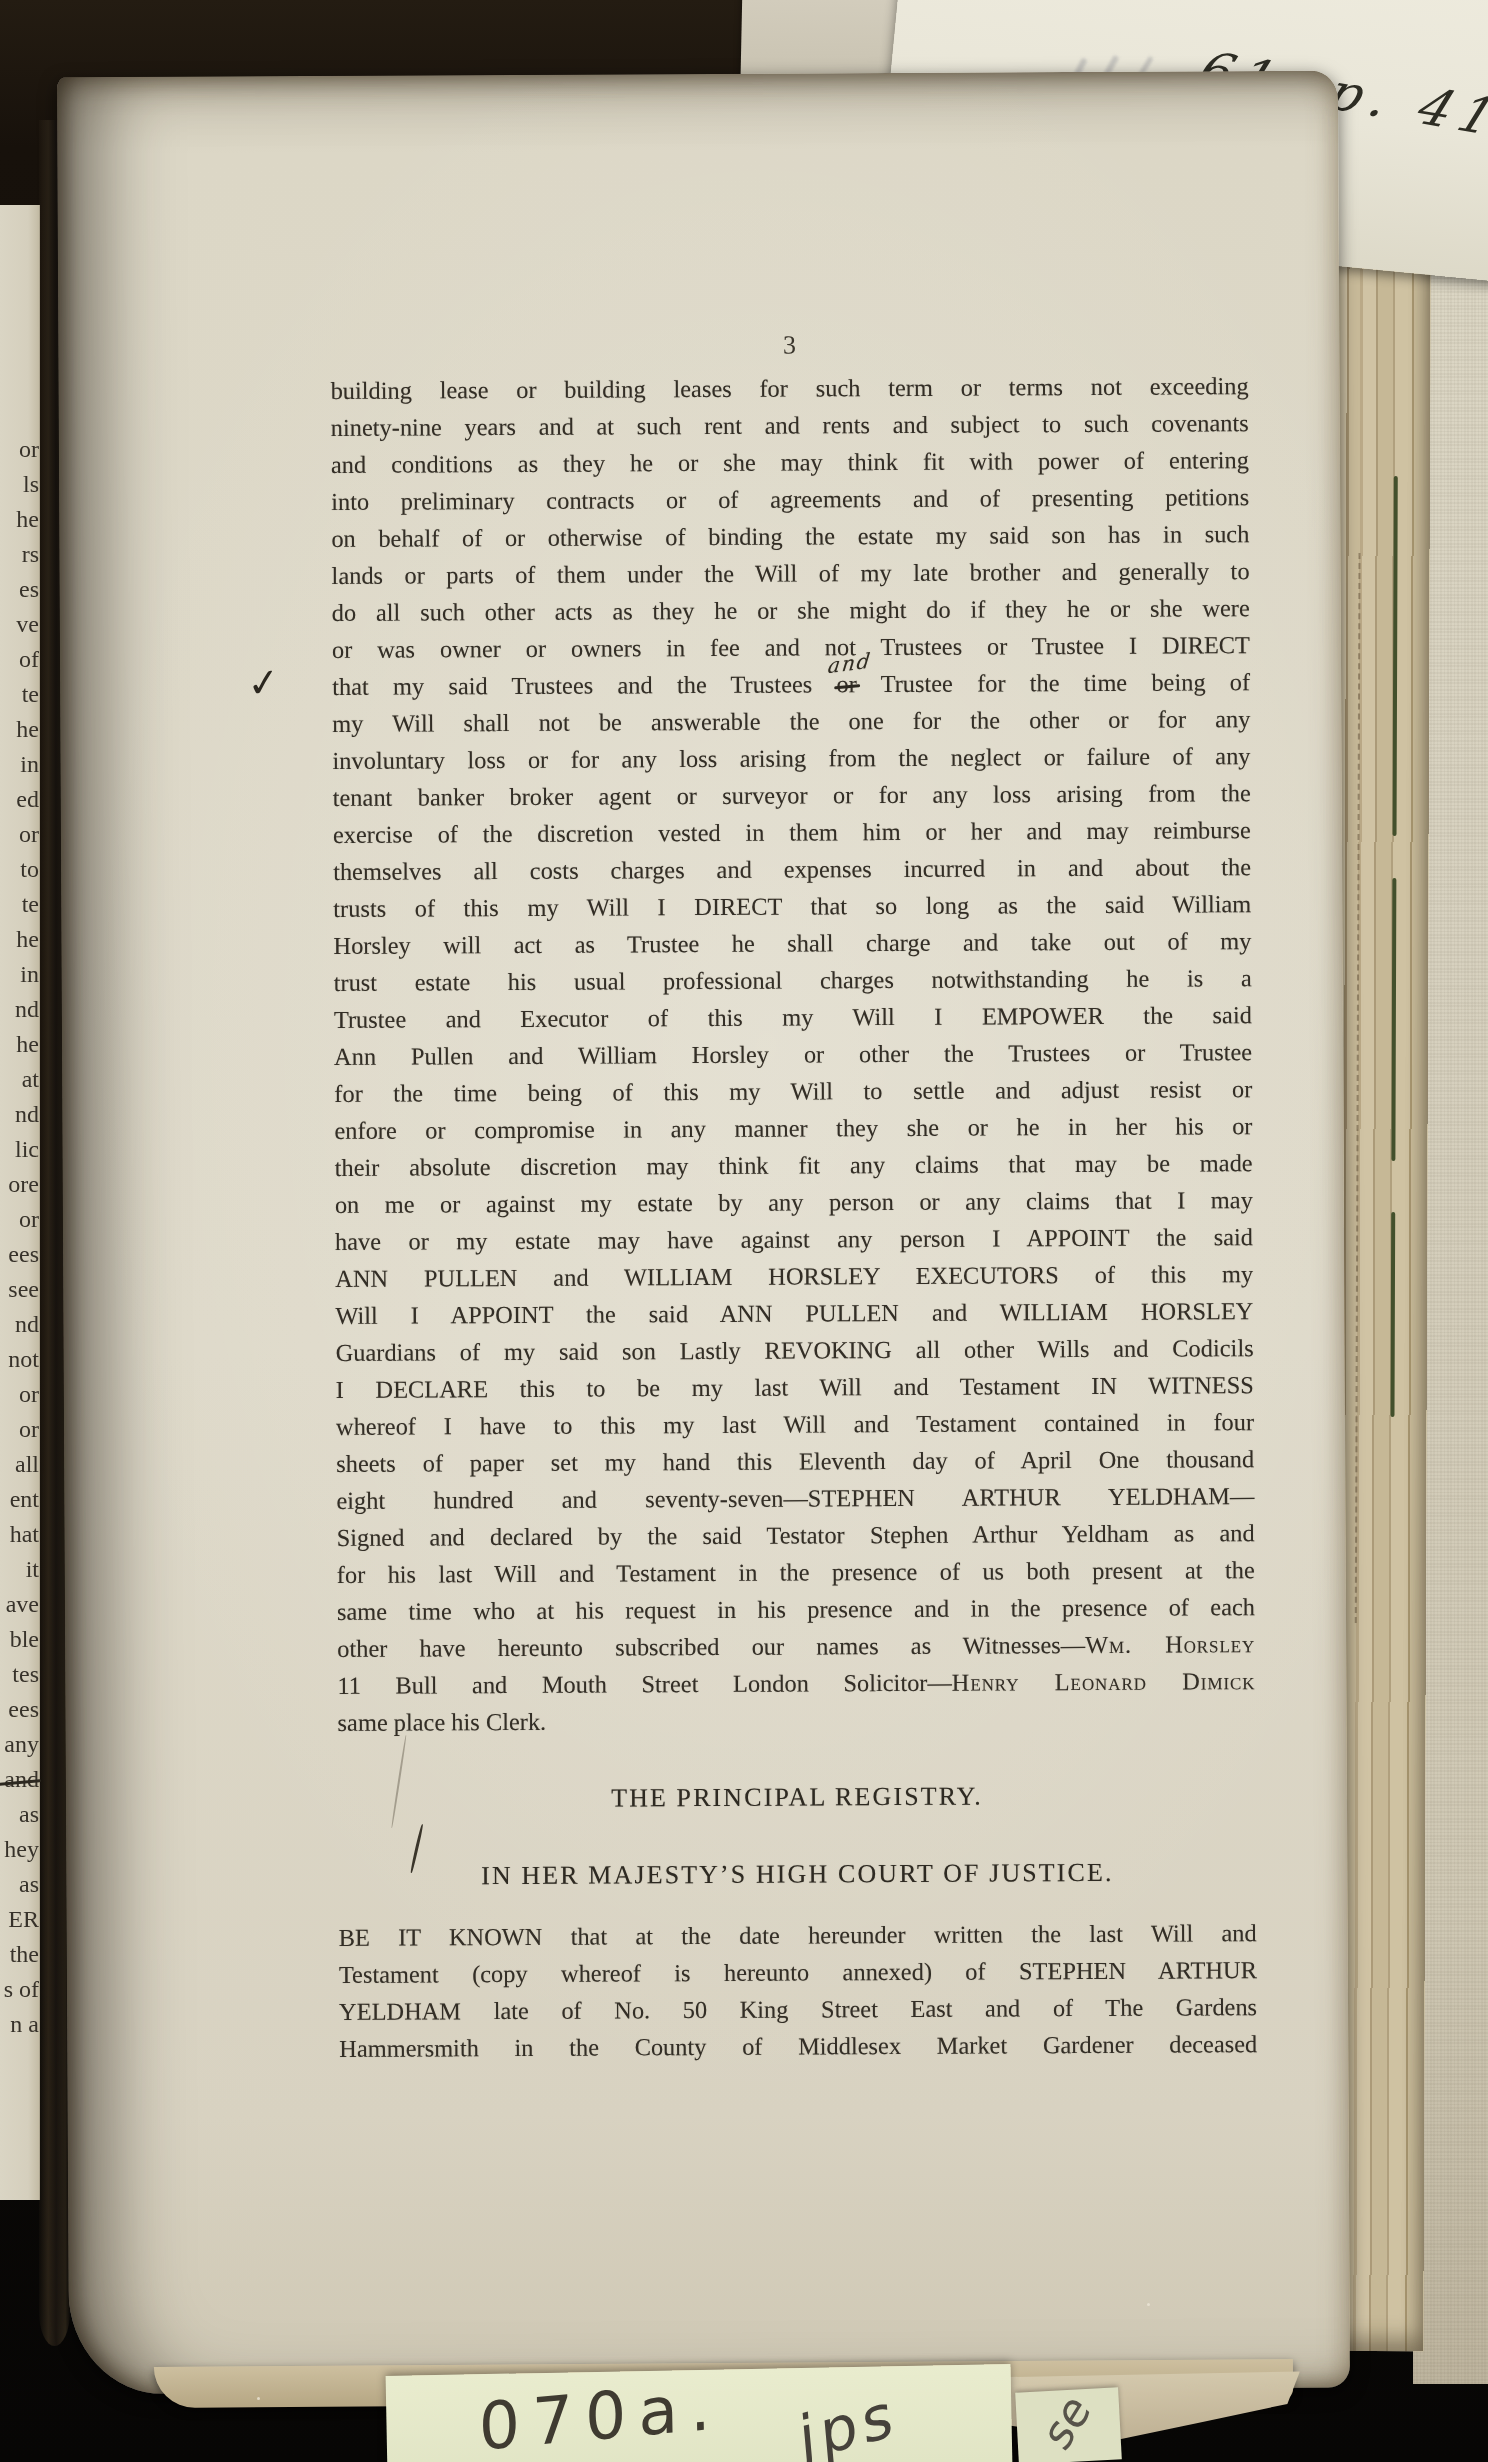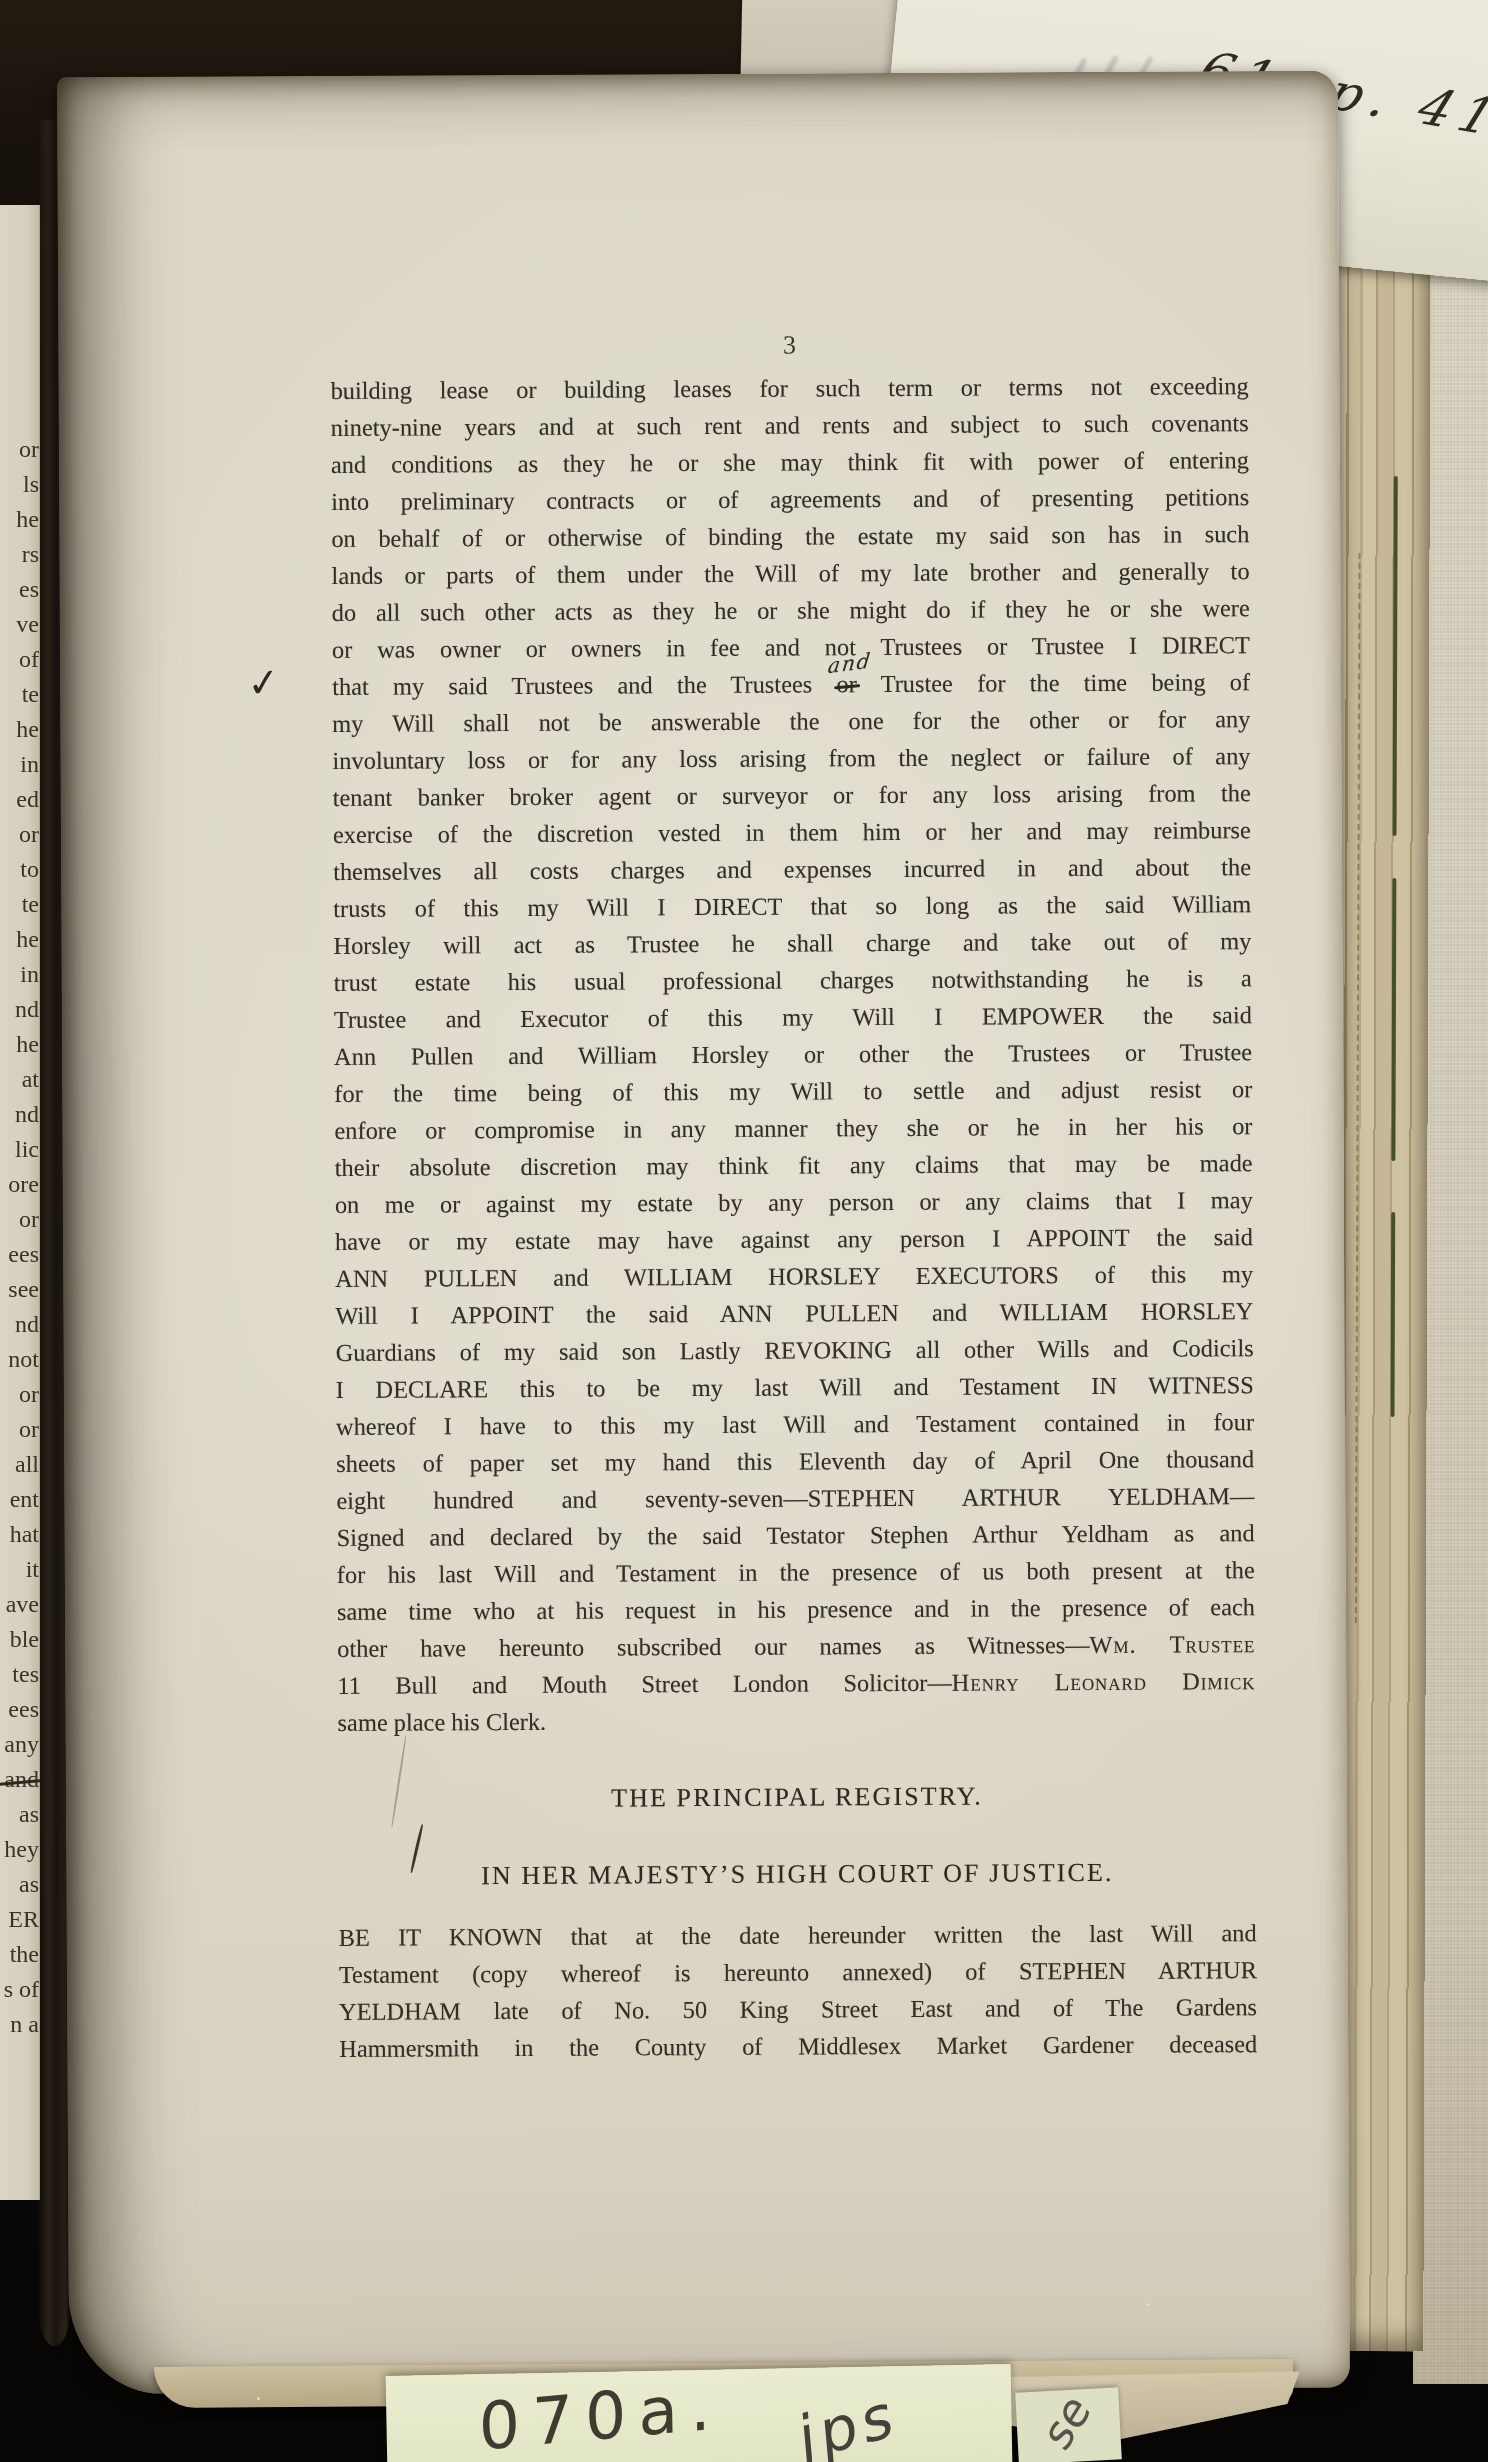--- a/index.html
+++ b/index.html
@@ -257,21 +257,21 @@
         <div class="line"><span>ANN PULLEN and WILLIAM HORSLEY EXECUTORS of this my</span></div>
         <div class="line"><span>Will I APPOINT the said ANN PULLEN and WILLIAM HORSLEY</span></div>
         <div class="line"><span>Guardians of my said son Lastly REVOKING all other Wills and Codicils</span></div>
         <div class="line"><span>I DECLARE this to be my last Will and Testament IN WITNESS</span></div>
         <div class="line"><span>whereof I have to this my last Will and Testament contained in four</span></div>
         <div class="line"><span>sheets of paper set my hand this Eleventh day of April One thousand</span></div>
         <div class="line"><span>eight hundred and seventy-seven—STEPHEN ARTHUR YELDHAM—</span></div>
         <div class="line"><span>Signed and declared by the said Testator Stephen Arthur Yeldham as and</span></div>
         <div class="line"><span>for his last Will and Testament in the presence of us both present at the</span></div>
         <div class="line"><span>same time who at his request in his presence and in the presence of each</span></div>
-        <div class="line"><span>other have hereunto subscribed our names as Witnesses—</span><span class="sc">Wm. Trustee</span></div>
+        <div class="line"><span>other have hereunto subscribed our names as Witnesses—</span><span class="sc">Wm. Horsley</span></div>
         <div class="line"><span>11 Bull and Mouth Street London Solicitor—</span><span class="sc">Henry Leonard Dimick</span></div>
         <div class="line nojust"><span>same place his Clerk.</span></div>
       </div>
     <span class="margin-check">✓</span>
     <div class="heading h1">THE PRINCIPAL REGISTRY.</div>
     <div class="heading h2">IN HER MAJESTY’S HIGH COURT OF JUSTICE.</div>
     <div class="pen-stroke"></div>
     <div class="pen-scratch"></div>
     <div class="registry-text">
         <div class="line"><span>BE IT KNOWN that at the date hereunder written the last Will and</span></div>

